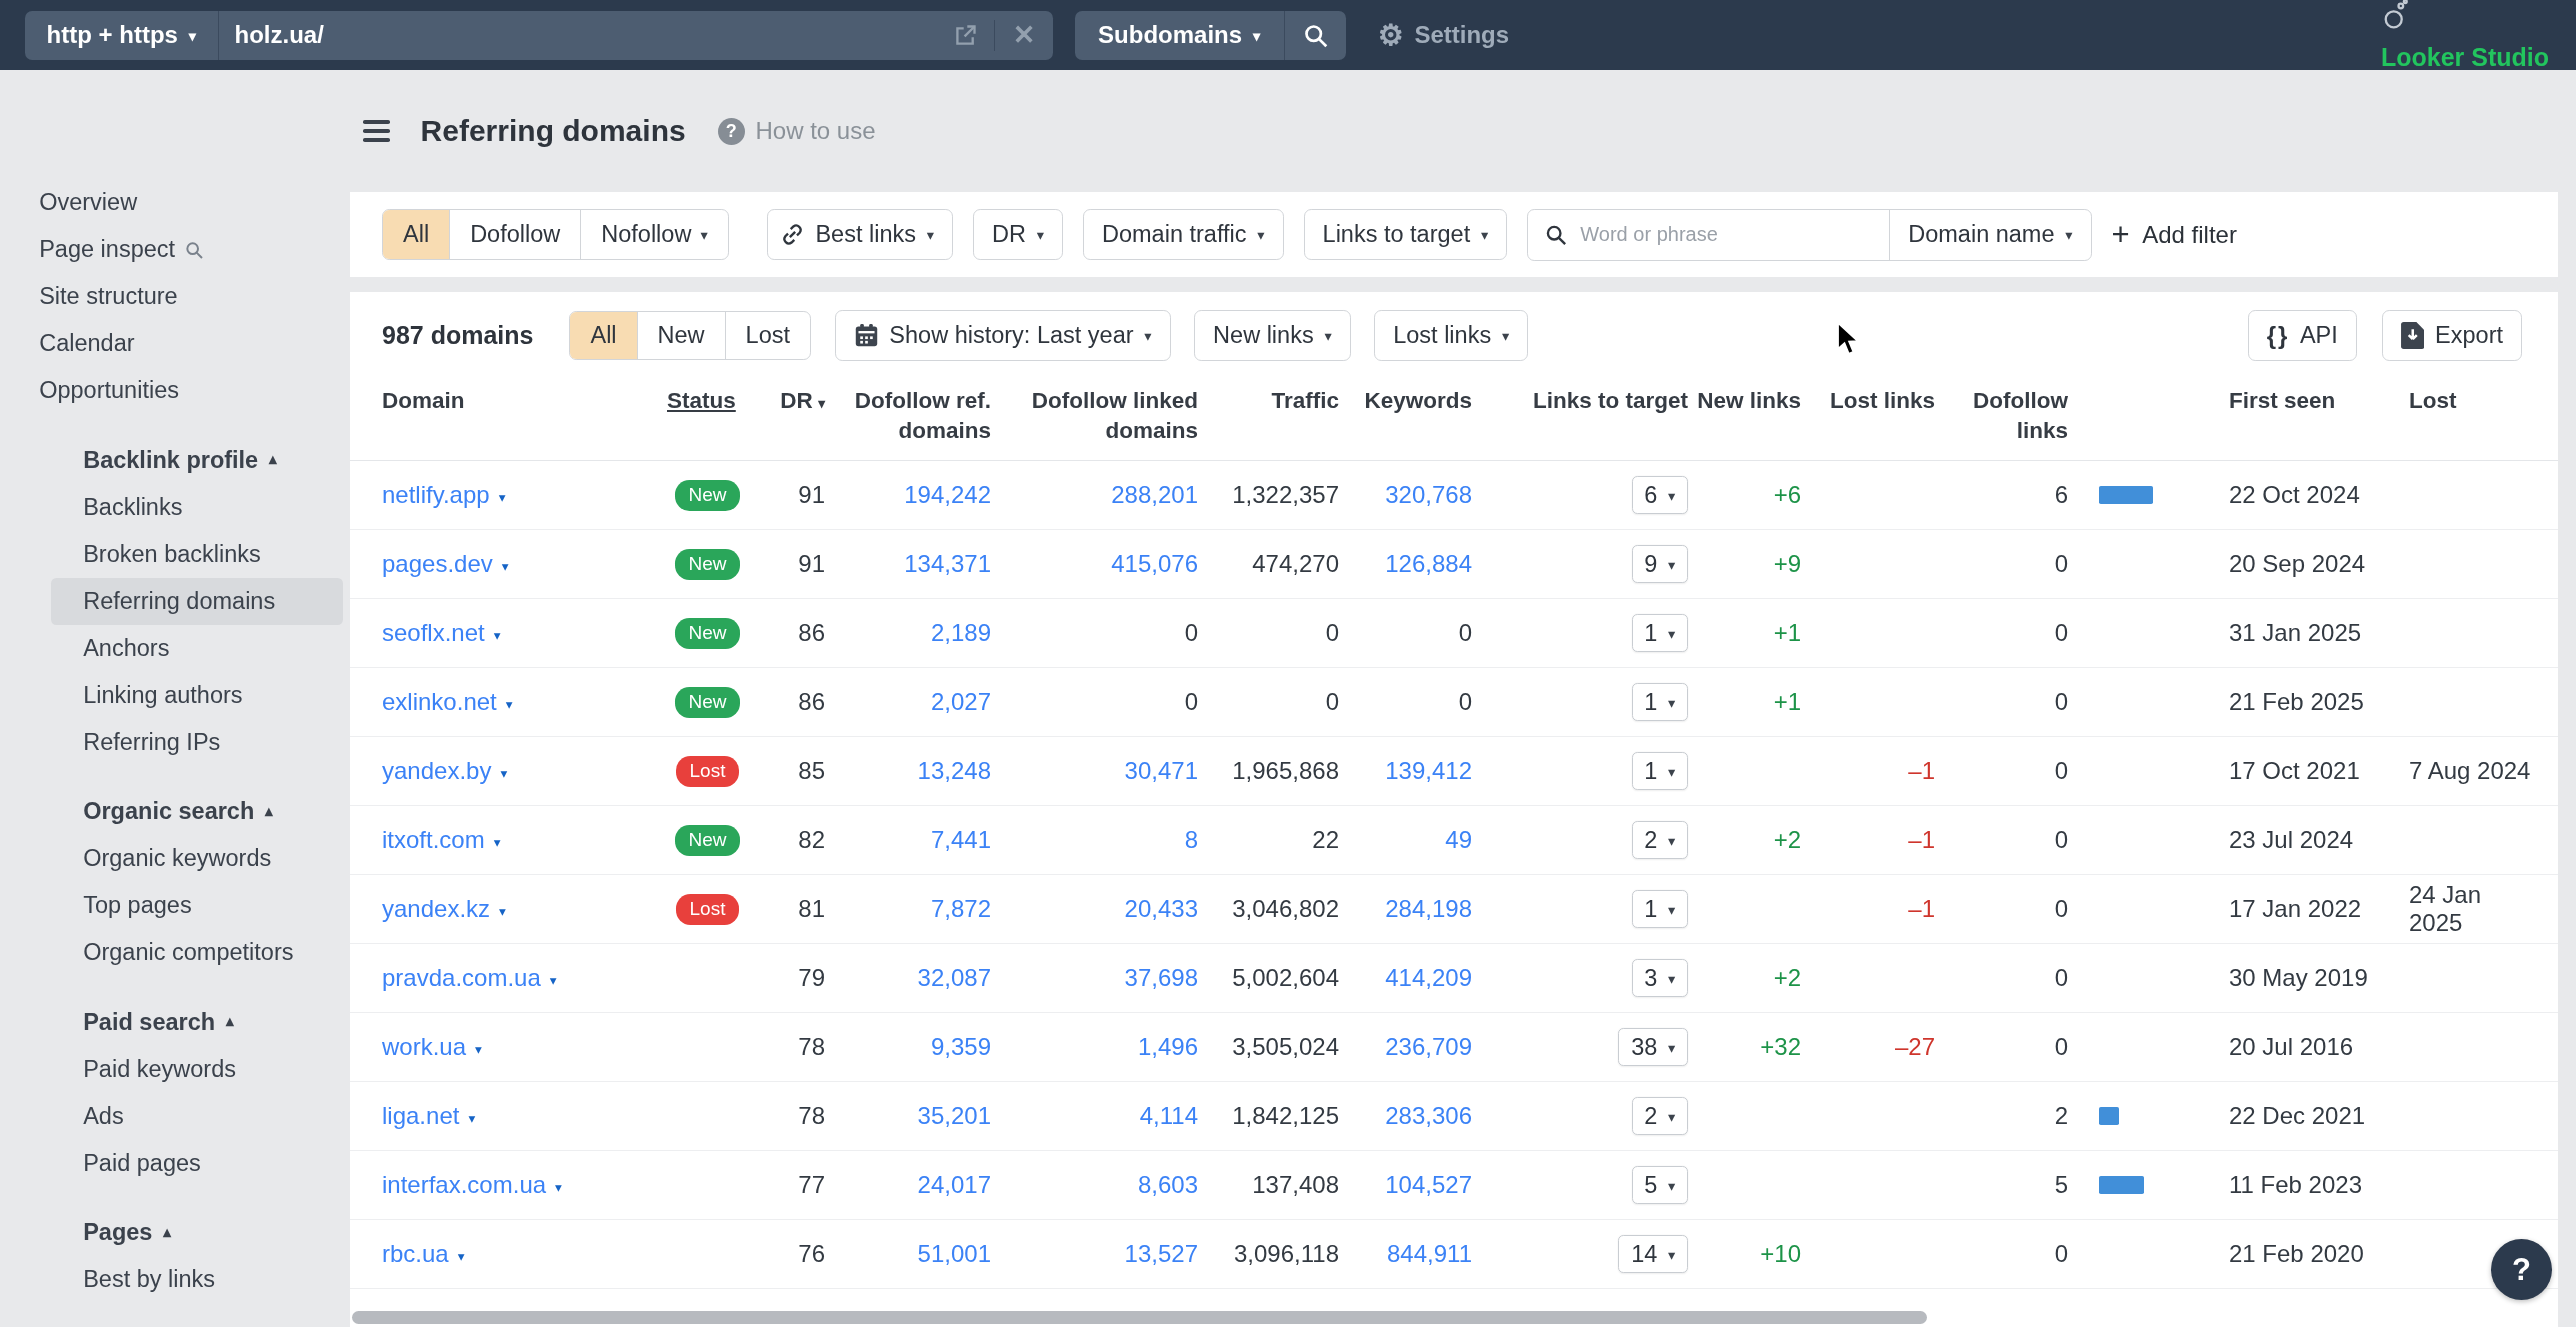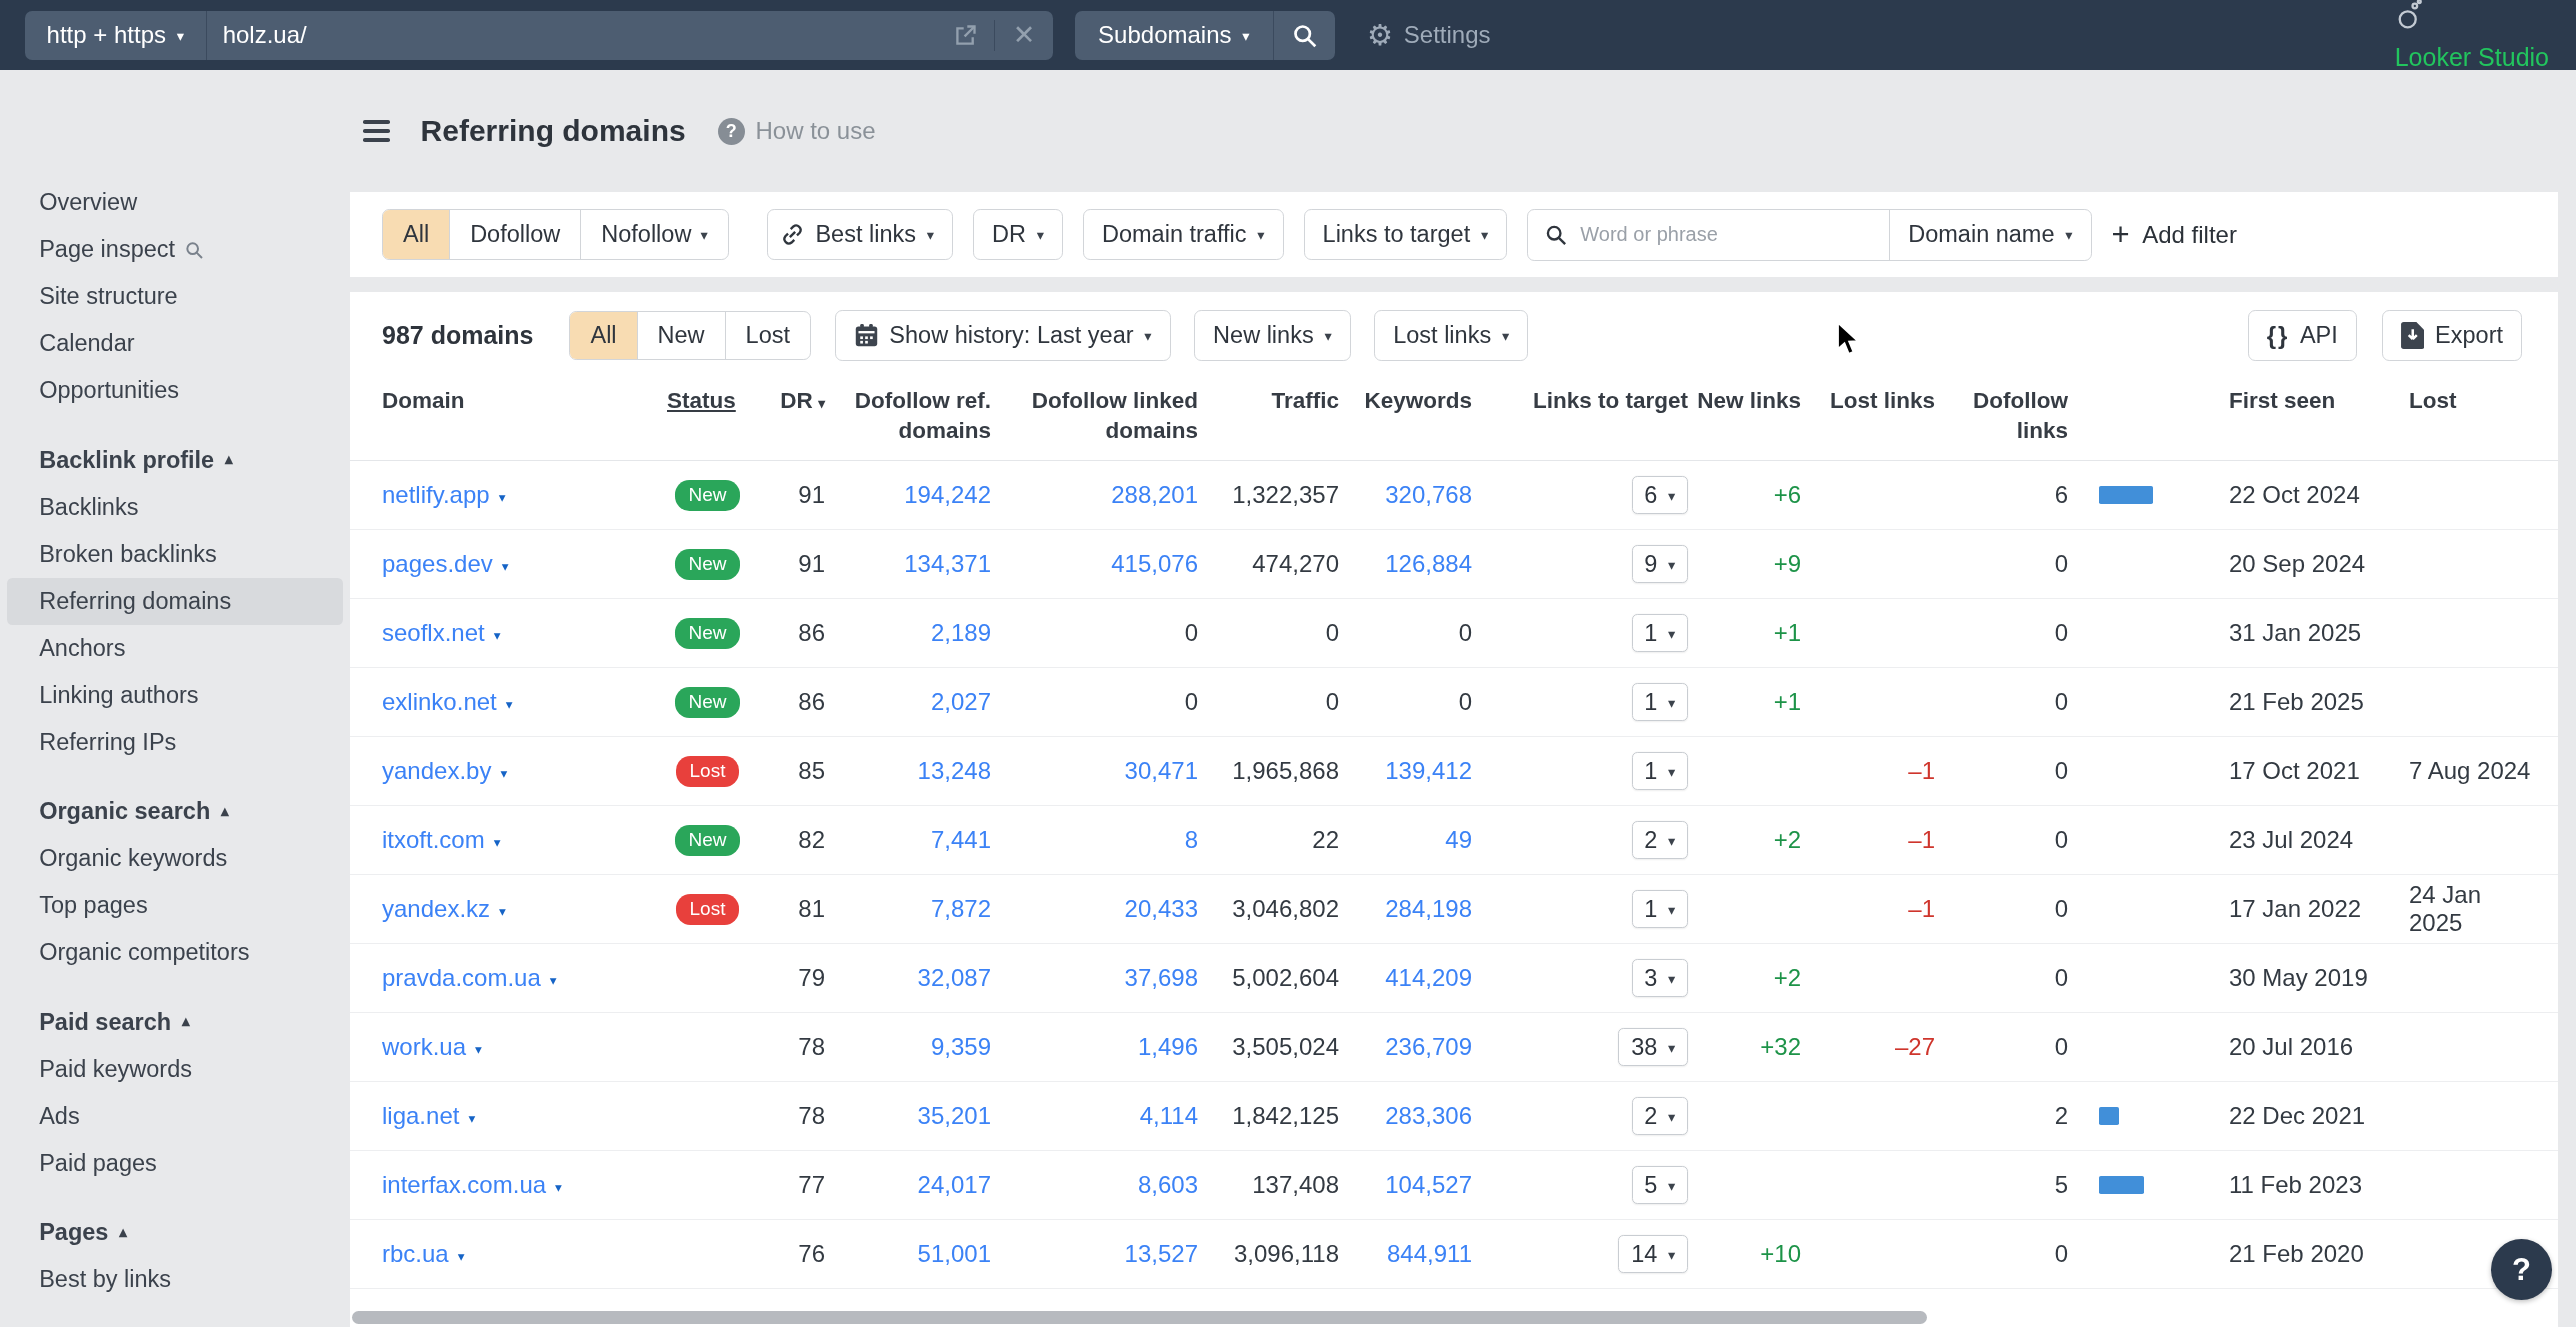--- a/index.html
+++ b/index.html
@@ -1,41 +1,41 @@
 <!DOCTYPE html>
 <html style="font-size:14.4px"><head>
 <meta charset="utf-8">
 <style>
   * { margin:0; padding:0; box-sizing:border-box; }
   html,body { width:2576px; height:1328px; overflow:hidden; }
   body { font-family:"Liberation Sans", sans-serif; background:#e8e9eb; color:#333a42; position:relative; }
 
   
-  .topbar { position:absolute; left:0; top:0; width:2576px; height:70px; background:#2c3a4d; display:flex; align-items:center; }
+  .topbar { position:absolute; left:0; top:0; width:2576px; height:70px; background:#2c3a4d; display:flex; align-items:center;font-weight:bold; }
   .tb-group { display:flex; align-items:stretch; height:49px; background:#4d5d71; border-radius:7.2px; overflow:hidden; }
   .url-group { margin-left:25px; width:1028px; }
   .proto { display:flex; align-items:center; gap:10.8px; padding:0 21.6px; color:#fff; font-size:24px; border-right:0.9px solid #3b4a5e; white-space:nowrap; }
   .url-input { flex:1; display:flex; align-items:center; color:#fff; font-size:24px; padding:0 16px; }
   .url-icons { display:flex; align-items:center; gap:0; }
   .url-icon-btn { display:flex; align-items:center; justify-content:center; width:58px; height:100%; color:#93a0ae; }
   .url-divider { width:0.9px; background:#3b4a5e; height:31px; align-self:center; }
   .scope-group { margin-left:21.6px; }
   .scope-label { display:flex; align-items:center; gap:10.8px; color:#fff; font-size:24px; padding:0 23.5px; border-right:0.9px solid #3b4a5e; white-space:nowrap; }
   .scope-search { width:61px; display:flex; align-items:center; justify-content:center; }
   .settings { display:flex; align-items:center; gap:10.8px; margin-left:32px; color:#9fabb9; font-size:24px; }
   .gear { font-size:29px; line-height:1; }
   .tb-spacer { flex:1; }
   .looker { display:flex; align-items:flex-start; gap:12.6px; margin-right:27px; color:#22c55e; font-size:25px;flex-direction:column; }
   .caret { font-size:14.4px; line-height:1; color:inherit; transform:translateY(0.9px); }
   .caret-dark { color:#3c434c; }
 
   
   .sidebar { position:absolute; left:0; top:70px; width:350px; height:1257px; background:#e8e9eb; padding-top:109px; overflow:hidden; }
   .sb-group { margin-bottom:0; }
-  .sb-group + .sb-group { margin-top:22.5px; }
+  .sb-group + .sb-group { margin-top:22.5px;padding-left:44px; }
   .sb-item, .sb-header { height:47px; display:flex; align-items:center; font-size:23.5px; color:#3b424c; padding-left:32px; margin:0 7.2px; border-radius:5.4px; white-space:nowrap; }
   .sb-header { font-weight:700; gap:10.8px; }
   .sb-item { cursor:pointer; gap:9px; }
   .sb-item.selected { background:#d8dadd; }
   .sb-up { font-size:15.3px; transform:translateY(-0.9px); }
 
   
   .content { position:absolute; left:350px; top:70px; width:2226px; height:1257px; }
   .page-head { position:absolute; left:0; top:0; width:2208px; height:122px; display:flex; align-items:center; }
   .burger { margin-left:12.6px; width:27px; display:flex; flex-direction:column; gap:5.4px; cursor:pointer; }

